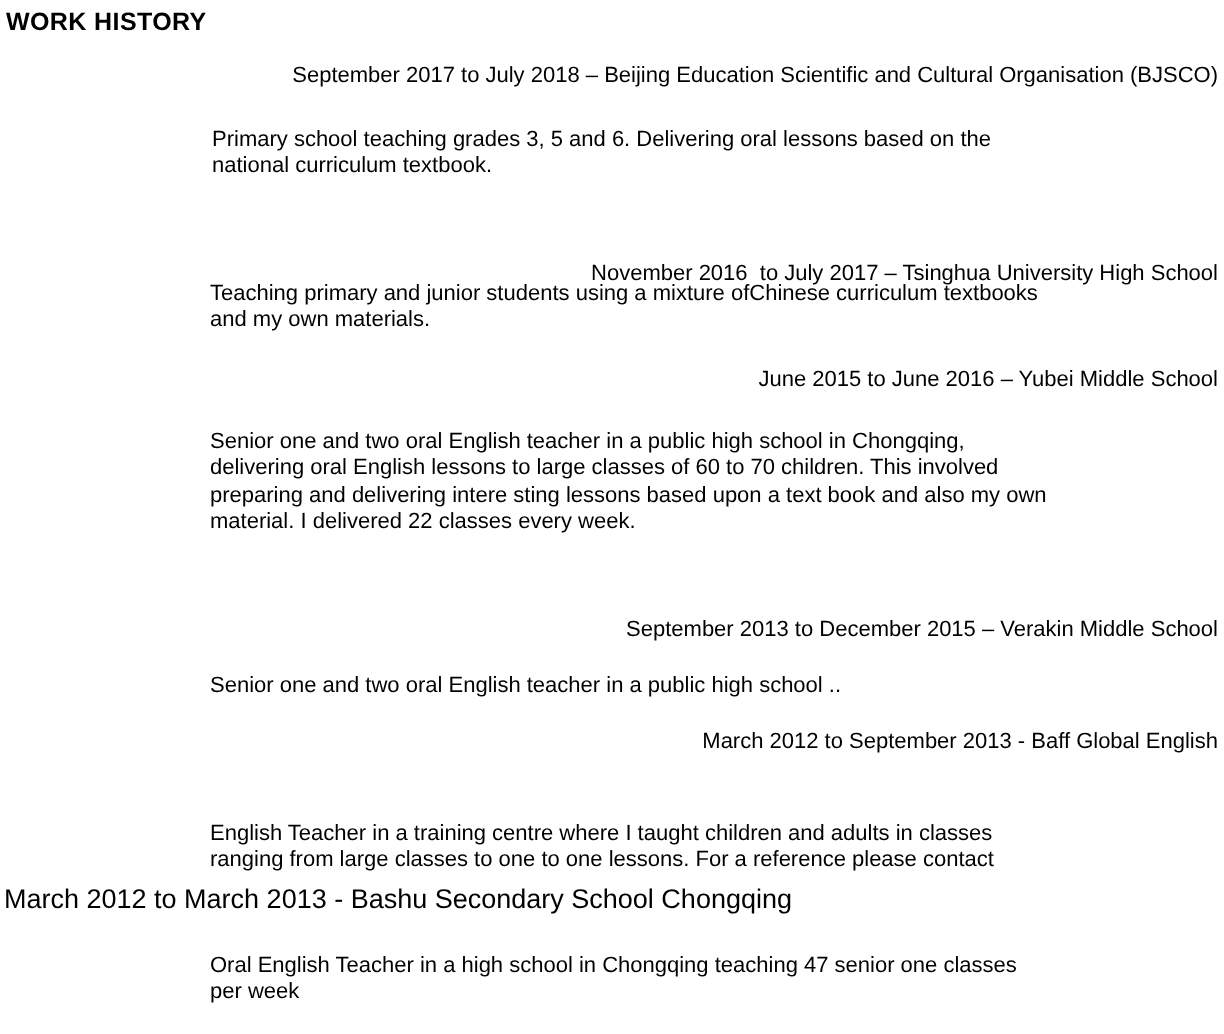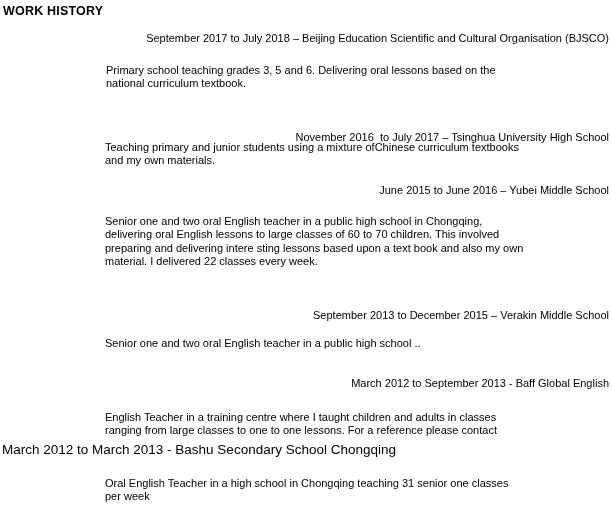--- a/index.html
+++ b/index.html
@@ -68,22 +68,22 @@
 preparing and delivering intere sting lessons based upon a text book and also my own
 material. I delivered 22 classes every week.</div>
 </div>
 
 <div>
   <div class="abs job-heading" style="top:309px; left:3px;">September 2013 to December 2015 – Verakin Middle School</div>
   <div class="abs job-desc" style="top:337px; left:105px;">Senior one and two oral English teacher in a public high school ..</div>
 </div>
 
 <div>
-  <div class="abs job-heading" style="top:365px; left:3px;margin-top:12px;">March 2012 to September 2013 - Baff Global English</div>
+  <div class="abs job-heading" style="top:365px; left:3px;">March 2012 to September 2013 - Baff Global English</div>
   <div class="abs job-desc" style="top:411px; left:105px;">English Teacher in a training centre where I taught children and adults in classes
 ranging from large classes to one to one lessons. For a reference please contact</div>
 </div>
 
 <div>
   <div class="abs job-heading-large" style="top:442px; left:2px;">March 2012 to March 2013 - Bashu Secondary School Chongqing</div>
-  <div class="abs job-desc" style="top:477px; left:105px;">Oral English Teacher in a high school in Chongqing teaching 31 senior one classes
+  <div class="abs job-desc" style="top:477px; left:105px;">Oral English Teacher in a high school in Chongqing teaching 47 senior one classes
 per week</div>
 </div>
 
 </body></html>

